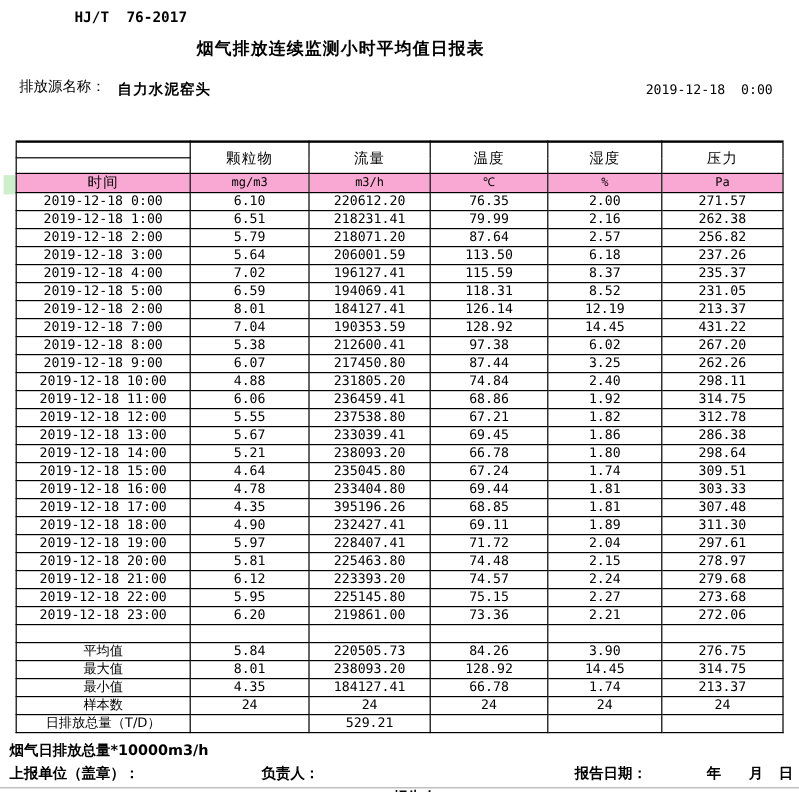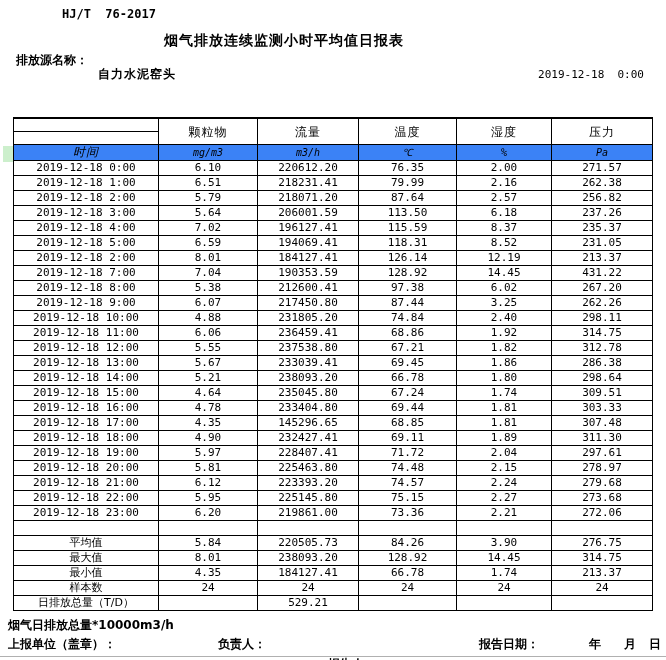--- a/index.html
+++ b/index.html
@@ -5,38 +5,38 @@
   html,body{margin:0;padding:0;}
   body{
     width:666px;height:660px;position:relative;background:#ffffff;
     font-family:"DejaVu Sans",sans-serif;color:#000;overflow:hidden;
   }
   .mono{font-family:"DejaVu Sans Mono",monospace;}
   .abs{position:absolute;white-space:pre;}
 
   #std-code{left:14px;top:7px;font-size:12px;font-weight:bold;padding-left:48px;}
   #title{left:0;top:32px;width:568px;text-align:center;font-size:14px;font-weight:bold;letter-spacing:1px;white-space:pre;position:absolute;}
-  #source-label{left:16px;top:52px;font-size:12px;font-weight:bold;}
+  #source-label{left:16px;top:64px;font-size:12px;font-weight:normal;}
   #source-name{left:98px;top:66px;font-size:12px;font-weight:bold;letter-spacing:1px;}
   #report-time{top:68px;right:22px;font-size:11px;position:absolute;white-space:pre;}
 
   #green-strip{position:absolute;left:3px;top:146px;width:11px;height:16px;background:#CCEFCC;}
 
   #report-table{
     position:absolute;left:13px;top:117px;width:639px;
     border-collapse:collapse;table-layout:fixed;
     border:1px solid #000;border-top:2px solid #000;
   }
   #report-table td{
     border:1px solid #000;padding:0;text-align:center;vertical-align:middle;
     overflow:hidden;white-space:pre;
   }
   tr.r-split td{height:12px;line-height:12px;}
   td.col-head{font-size:12px;letter-spacing:1px;}
-  tr.r-units td{height:15px;line-height:15px;background:#3b82f6;font-style:italic;}
+  tr.r-units td{height:15px;line-height:15px;background:#f9a8d4;}
   td.time-head{font-size:12px;letter-spacing:1px;}
   td.unit-cell{font-size:10px;}
   tr.data-row td{height:14px;line-height:14px;font-size:11px;}
   tr.blank-row td{height:14px;line-height:14px;}
   td.sum-label{font-size:12px;}
   tr.sum-row td{height:14px;line-height:14px;font-size:11px;}
 
   #footnote{left:8px;top:617px;font-size:12px;font-weight:bold;}
   .footer-item{font-size:12px;font-weight:bold;top:636px;}
   #f-unit{left:8px;}
@@ -220,21 +220,21 @@
         <td class="mono">2019-12-18 16:00</td>
         <td class="mono">4.78</td>
         <td class="mono">233404.80</td>
         <td class="mono">69.44</td>
         <td class="mono">1.81</td>
         <td class="mono">303.33</td>
       </tr>
       <tr class="data-row">
         <td class="mono">2019-12-18 17:00</td>
         <td class="mono">4.35</td>
-        <td class="mono">145296.65</td>
+        <td class="mono">395196.26</td>
         <td class="mono">68.85</td>
         <td class="mono">1.81</td>
         <td class="mono">307.48</td>
       </tr>
       <tr class="data-row">
         <td class="mono">2019-12-18 18:00</td>
         <td class="mono">4.90</td>
         <td class="mono">232427.41</td>
         <td class="mono">69.11</td>
         <td class="mono">1.89</td>

